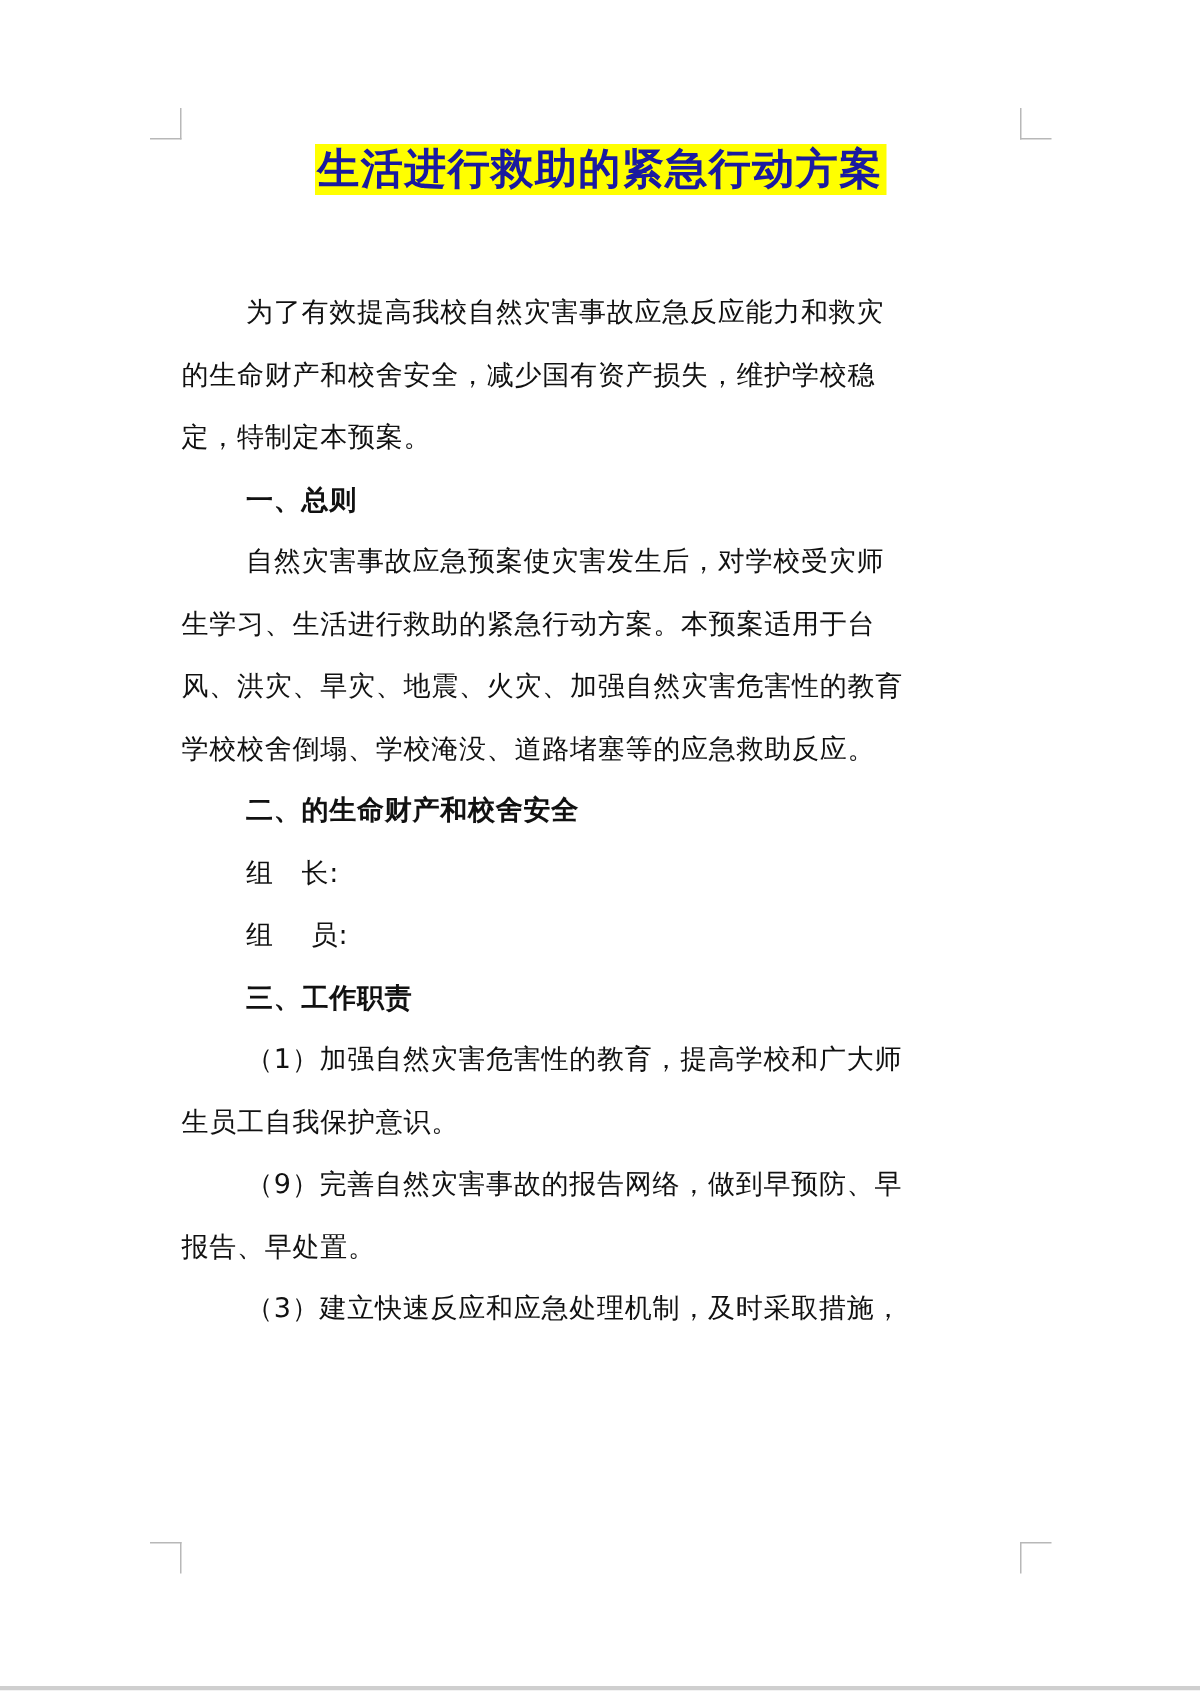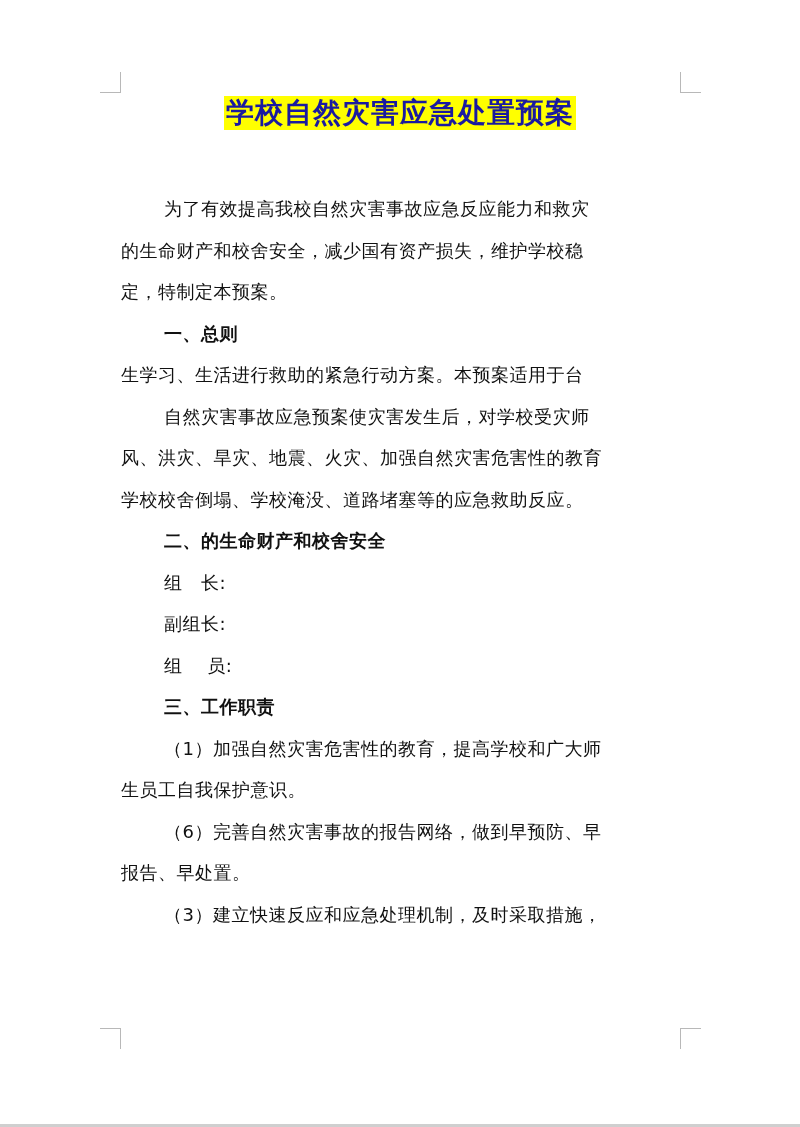--- a/index.html
+++ b/index.html
@@ -26,37 +26,36 @@
 </style>
 </head>
 <body>
 
 <div class="corner c-tl"></div>
 <div class="corner c-tr"></div>
 <div class="corner c-bl"></div>
 <div class="corner c-br"></div>
 
 <div class="title-wrap">
-  <span class="title">学校自然灾害应急处置预案</span>
+  <span class="title">生活进行救助的紧急行动方案</span>
 </div>
 
 <div class="content">
   <div class="line indent">为了有效提高我校自然灾害事故应急反应能力和救灾</div>
   <div class="line">的生命财产和校舍安全，减少国有资产损失，维护学校稳</div>
   <div class="line">定，特制定本预案。</div>
   <div class="line indent heading">一、总则</div>
+  <div class="line indent">自然灾害事故应急预案使灾害发生后，对学校受灾师</div>
   <div class="line">生学习、生活进行救助的紧急行动方案。本预案适用于台</div>
-  <div class="line indent">自然灾害事故应急预案使灾害发生后，对学校受灾师</div>
   <div class="line">风、洪灾、旱灾、地震、火灾、加强自然灾害危害性的教育</div>
   <div class="line">学校校舍倒塌、学校淹没、道路堵塞等的应急救助反应。</div>
   <div class="line indent heading">二、的生命财产和校舍安全</div>
   <div class="line indent">组　长:</div>
-  <div class="line indent">副组长:</div>
   <div class="line indent">组　 员:</div>
   <div class="line indent heading">三、工作职责</div>
   <div class="line indent">（1）加强自然灾害危害性的教育，提高学校和广大师</div>
   <div class="line">生员工自我保护意识。</div>
-  <div class="line indent">（6）完善自然灾害事故的报告网络，做到早预防、早</div>
+  <div class="line indent">（9）完善自然灾害事故的报告网络，做到早预防、早</div>
   <div class="line">报告、早处置。</div>
   <div class="line indent">（3）建立快速反应和应急处理机制，及时采取措施，</div>
 </div>
 
 <div class="bottom-line"></div>
 
 </body></html>

